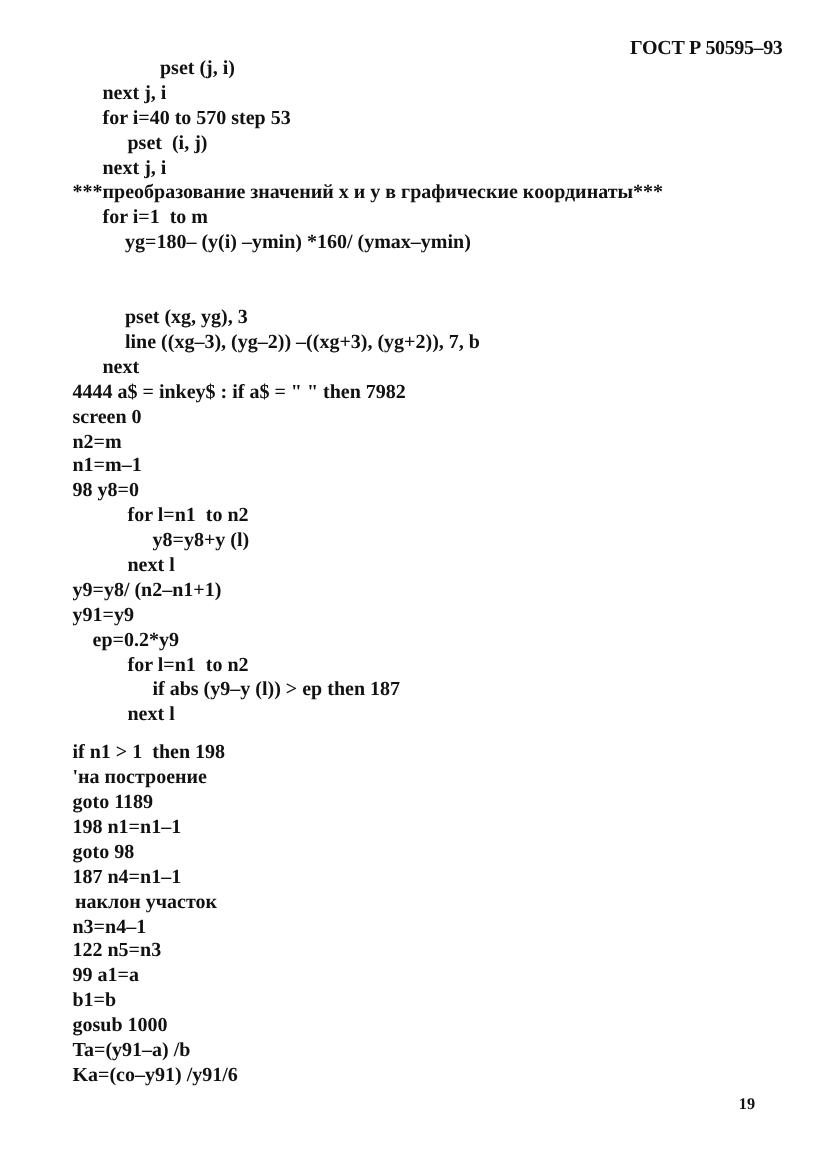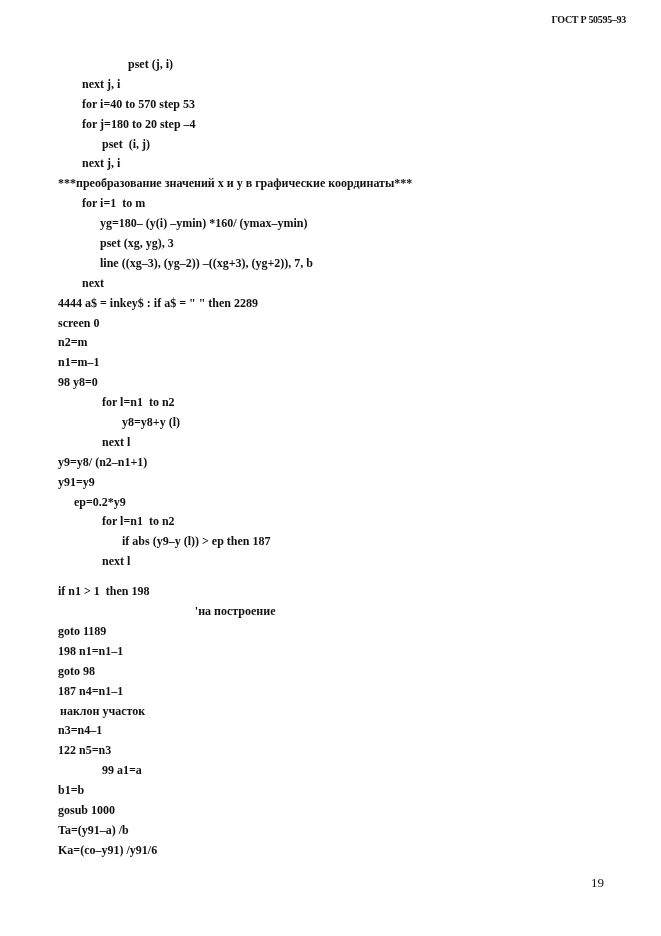--- a/index.html
+++ b/index.html
@@ -1,74 +1,73 @@
 <!DOCTYPE html>
 <html><head>
   <meta charset="utf-8">
   <style>
     html, body { margin: 0; padding: 0; }
     body {
       width: 661px; height: 936px; background: #ffffff; position: relative; overflow: hidden;
       font-family: "Liberation Serif", serif; color: #111;
     }
     .header {
-      position: absolute; top: 14px; right: 35px;
-      font-size: 10px; font-weight: bold; letter-spacing: -0.3px;
+      position: absolute; top: 30px; right: 35px;
+      font-size: 16px; font-weight: bold; letter-spacing: -0.3px;
     }
     .code {
-      position: absolute; left: 58px; top: 55px;
-      font-size: 12px; font-weight: bold; line-height: 19.9px;
+      position: absolute; left: 58px; top: 45px;
+      font-size: 16px; font-weight: bold; line-height: 19.9px;
     }
     .line { white-space: pre; height: 19.9px; }
     .footer {
       position: absolute; top: 875px; right: 57px;
-      font-size: 13px; font-weight: normal;
+      font-size: 13px; font-weight: bold;
     }
   </style>
 </head>
 <body>
 
 <div class="header">ГОСТ Р 50595–93</div>
 
 <div class="code" id="code">
     <div class="line" style="padding-left: 70px;">pset (j, i)</div>
     <div class="line" style="padding-left: 24px;">next j, i</div>
     <div class="line" style="padding-left: 24px;">for i=40 to 570 step 53</div>
-    <div class="line" style="padding-left: 24px;">for j=180 to 20 step –4</div>
     <div class="line" style="padding-left: 44px;">pset  (i, j)</div>
     <div class="line" style="padding-left: 24px;">next j, i</div>
     <div class="line" style="padding-left: 0px;">***преобразование значений x и y в графические координаты***</div>
     <div class="line" style="padding-left: 24px;">for i=1  to m</div>
     <div class="line" style="padding-left: 42px;">yg=180– (y(i) –ymin) *160/ (ymax–ymin)</div>
-    <div class="line" style="padding-left: 42px;">pset (xg, yg), 3</div>
+    <div class="line" style="padding-left: 42px; margin-top: 40px;">pset (xg, yg), 3</div>
     <div class="line" style="padding-left: 42px;">line ((xg–3), (yg–2)) –((xg+3), (yg+2)), 7, b</div>
     <div class="line" style="padding-left: 24px;">next</div>
-    <div class="line" style="padding-left: 0px;">4444 a$ = inkey$ : if a$ = " " then 2289</div>
+    <div class="line" style="padding-left: 0px;">4444 a$ = inkey$ : if a$ = " " then 7982</div>
     <div class="line" style="padding-left: 0px;">screen 0</div>
     <div class="line" style="padding-left: 0px;">n2=m</div>
     <div class="line" style="padding-left: 0px;">n1=m–1</div>
     <div class="line" style="padding-left: 0px;">98 y8=0</div>
     <div class="line" style="padding-left: 44px;">for l=n1  to n2</div>
     <div class="line" style="padding-left: 64px;">y8=y8+y (l)</div>
     <div class="line" style="padding-left: 44px;">next l</div>
     <div class="line" style="padding-left: 0px;">y9=y8/ (n2–n1+1)</div>
     <div class="line" style="padding-left: 0px;">y91=y9</div>
     <div class="line" style="padding-left: 0px; margin-left: 16px;">ep=0.2*y9</div>
     <div class="line" style="padding-left: 44px;">for l=n1  to n2</div>
     <div class="line" style="padding-left: 64px;">if abs (y9–y (l)) &gt; ep then 187</div>
     <div class="line" style="padding-left: 44px;">next l</div>
     <div class="line" style="padding-left: 0px; margin-top: 10px;">if n1 &gt; 1  then 198</div>
-    <div class="line" style="padding-left: 0px; text-align: center;">'на построение</div>
+    <div class="line" style="padding-left: 0px;">'на построение</div>
     <div class="line" style="padding-left: 0px;">goto 1189</div>
     <div class="line" style="padding-left: 0px;">198 n1=n1–1</div>
     <div class="line" style="padding-left: 0px;">goto 98</div>
     <div class="line" style="padding-left: 0px;">187 n4=n1–1</div>
     <div class="line" style="padding-left: 2px;">наклон участок</div>
     <div class="line" style="padding-left: 0px;">n3=n4–1</div>
     <div class="line" style="padding-left: 0px;">122 n5=n3</div>
-    <div class="line" style="padding-left: 0px; margin-left: 44px;">99 a1=a</div>
+    <div class="line" style="padding-left: 0px;">99 a1=a</div>
     <div class="line" style="padding-left: 0px;">b1=b</div>
     <div class="line" style="padding-left: 0px;">gosub 1000</div>
     <div class="line" style="padding-left: 0px;">Ta=(y91–a) /b</div>
     <div class="line" style="padding-left: 0px;">Ka=(co–y91) /y91/6</div>
   </div>
 
 <div class="footer">19</div>
 
 </body></html>

